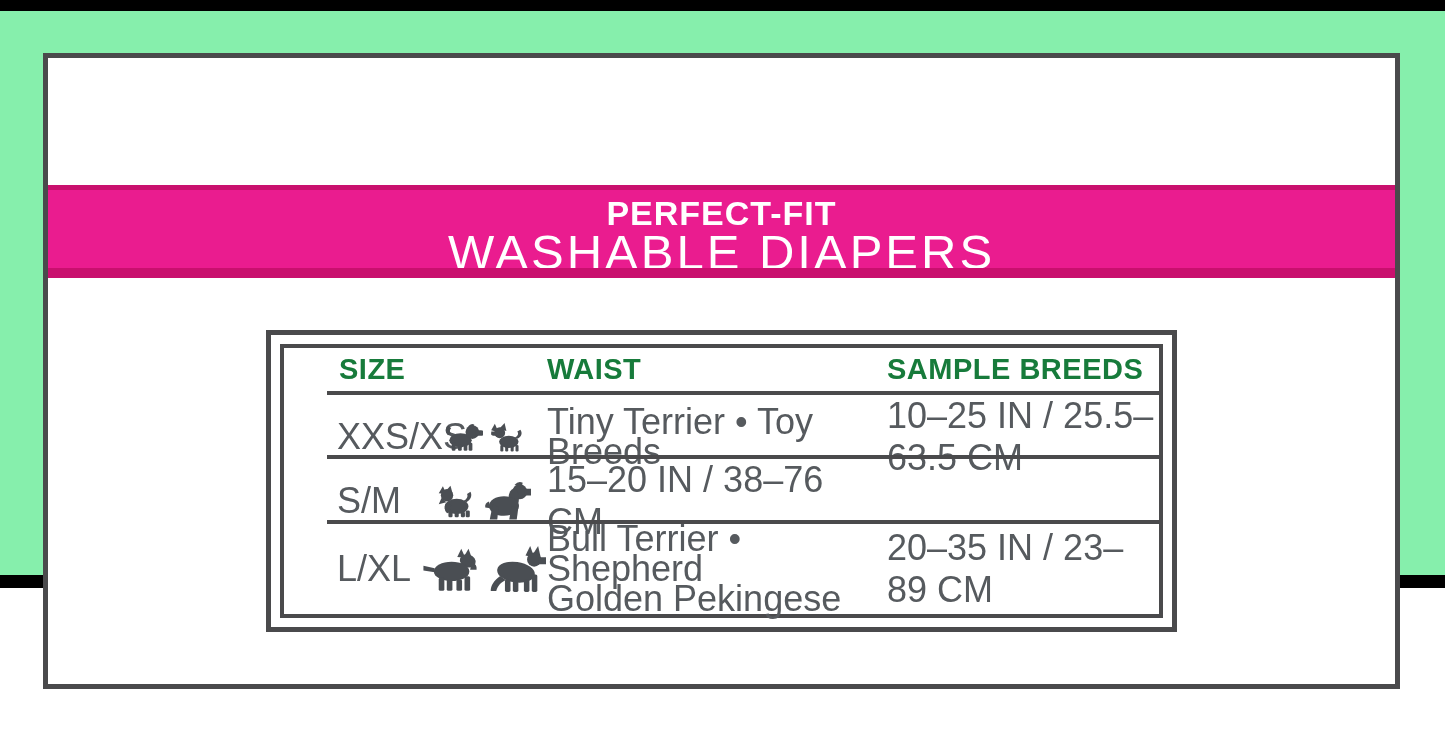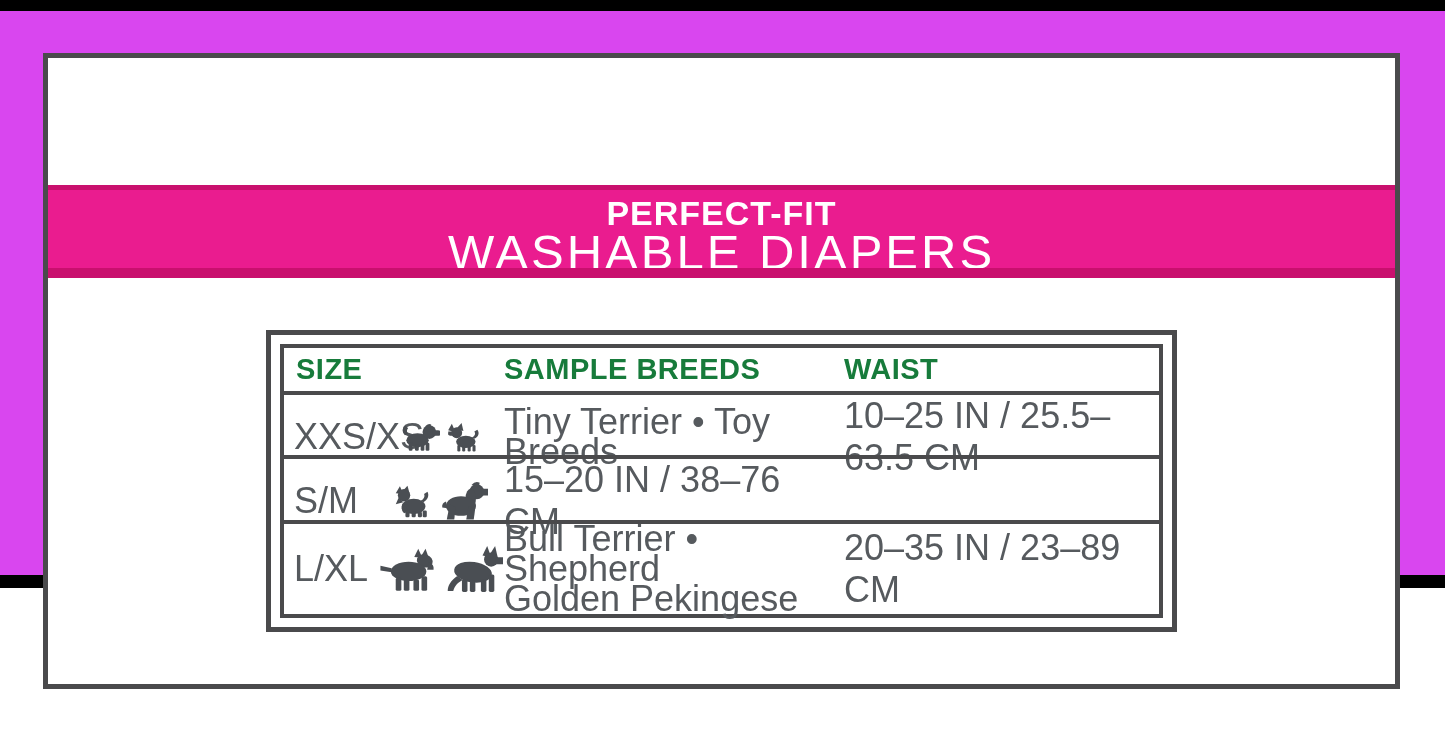--- a/index.html
+++ b/index.html
@@ -3,21 +3,21 @@
 <meta charset="utf-8">
 <style>
   * { box-sizing: border-box; }
   html, body {
     margin: 0; padding: 0;
     width: 1445px; height: 744px;
     background: #ffffff;
     font-family: "Liberation Sans", sans-serif;
     overflow: hidden;
   }
-  .stage { position: relative; width: 1445px; height: 588px; background: #d946ef; }
+  .stage { position: relative; width: 1445px; height: 588px; background: #86efac; }
 
   .letterbox { position: absolute; left: 0; width: 100%; background: #000000; }
   .letterbox.top { top: 0; height: 11px; }
   .letterbox.bottom { bottom: 0; height: 13px; }
 
   .frame {
     position: absolute; left: 43px; top: 53px;
     width: 1357px; height: 636px;
     border: 5px solid #4a4a4c;
     background: #ffffff;
@@ -47,20 +47,21 @@
     width: 911px; height: 302px;
     border: 5px solid #4a4a4c;
     background: #ffffff;
     padding: 9px;
   }
   .chart-inner {
     width: 100%; height: 100%;
     border: 4px solid #4a4a4c;
     display: flex; flex-direction: column;
     background: #ffffff;
+    padding-left: 43px;
   }
   .t-row {
     display: grid;
     grid-template-columns: 92px 128px 340px 1fr;
     align-items: center;
   }
   .t-row + .t-row { border-top: 4px solid #4a4a4c; }
   .t-head { height: 53px; }
   .t-r1 { height: 64px; }
   .t-r2 { height: 65px; }
@@ -97,22 +98,22 @@
       <div class="banner-title">PERFECT-FIT</div>
       <div class="banner-subtitle">WASHABLE DIAPERS</div>
       <div class="banner-edge bottom"></div>
     </div>
 
     <div class="chart-outer">
       <div class="chart-inner">
 
         <div class="t-row t-head">
           <div class="th size-col">SIZE</div>
+          <div class="th">WAIST</div>
           <div class="th">SAMPLE BREEDS</div>
-          <div class="th">WAIST</div>
         </div>
 
         <div class="t-row t-r1">
           <div class="cell size">XXS/XS</div>
           <div class="cell icons">
             <svg width="40" height="30" viewBox="0 0 64 46">
               <path d="M8 20 C3 16 3 8 9 5 L13 9 C10 12 11 16 13 18 Z"></path>
               <path d="M40 6 q5 -6 10 -3 l-2 6 z"></path>
               <ellipse cx="28" cy="28" rx="18" ry="11"></ellipse>
               <rect x="14" y="32" width="6" height="13" rx="2"></rect>

